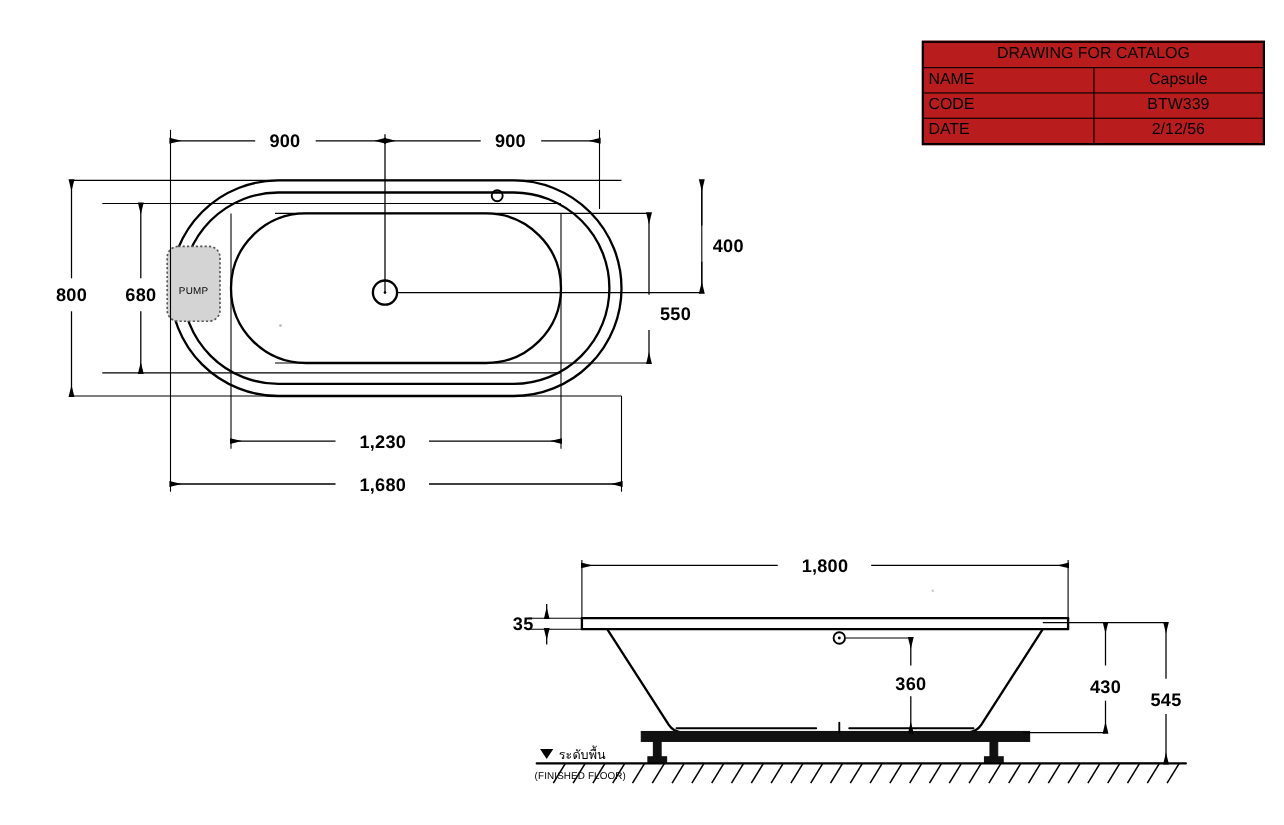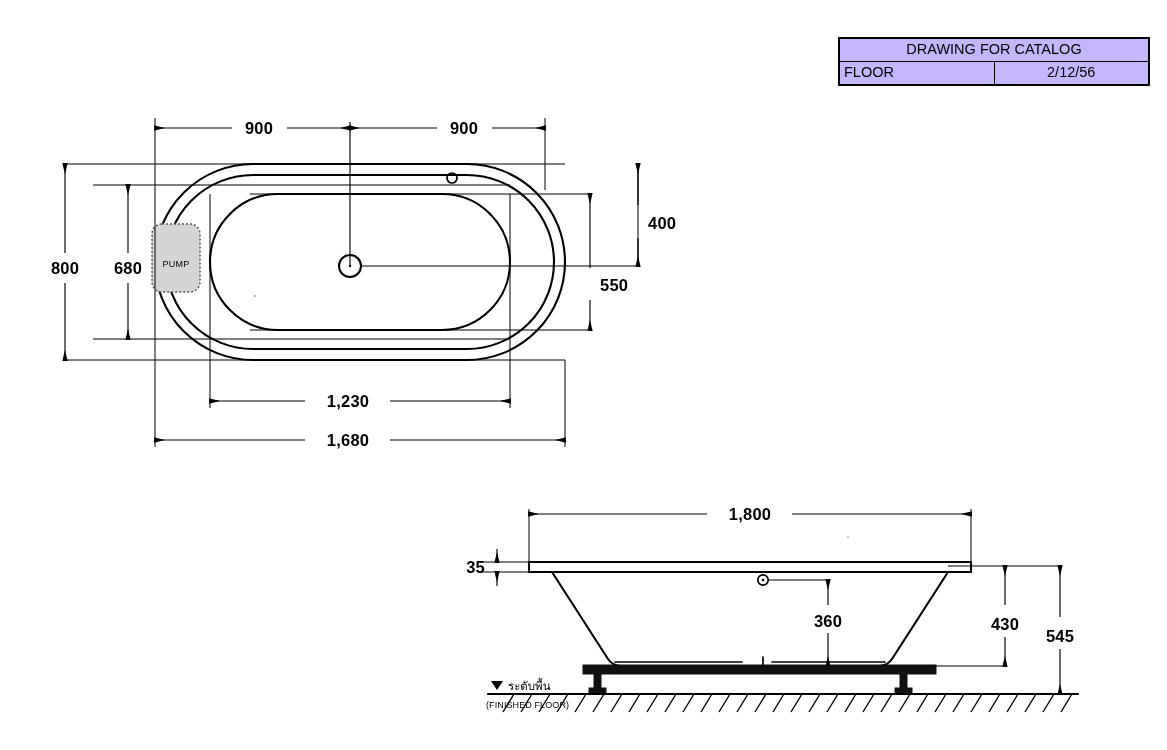--- a/index.html
+++ b/index.html
@@ -17,21 +17,21 @@
   }
 
   
   #title-block {
     position: absolute;
     left: 838px;
     top: 37px;
     width: 310px;
     border: 1.5px solid #000;
     border-collapse: collapse;
-    background: #c4b5fd;
+    background: #b91c1c;
   }
   #title-block table {
     border-collapse: collapse;
     width: 100%;
     table-layout: fixed;
   }
   #title-block td {
     border: 1px solid #000;
     font-size: 14.5px;
     line-height: 1.05;
@@ -133,21 +133,29 @@
 </head>
 <body>
 
 <div id="title-block">
   <table>
     <tbody>
         <tr>
       <td class="tb-header" colspan="2">DRAWING FOR CATALOG</td>
     </tr>
     <tr>
-      <td class="tb-key">FLOOR</td>
+      <td class="tb-key">NAME</td>
+      <td class="tb-val">Capsule</td>
+    </tr>
+    <tr>
+      <td class="tb-key">CODE</td>
+      <td class="tb-val">BTW339</td>
+    </tr>
+    <tr>
+      <td class="tb-key">DATE</td>
       <td class="tb-val">2/12/56</td>
     </tr>
   </tbody>
     </table>
 </div>
 
 <svg id="drawing-canvas" viewBox="0 0 1167 750" xmlns="http://www.w3.org/2000/svg">
 
   <defs>
     <marker id="arrHeadR" markerWidth="11" markerHeight="8" refX="10" refY="4" orient="auto" markerUnits="userSpaceOnUse">

